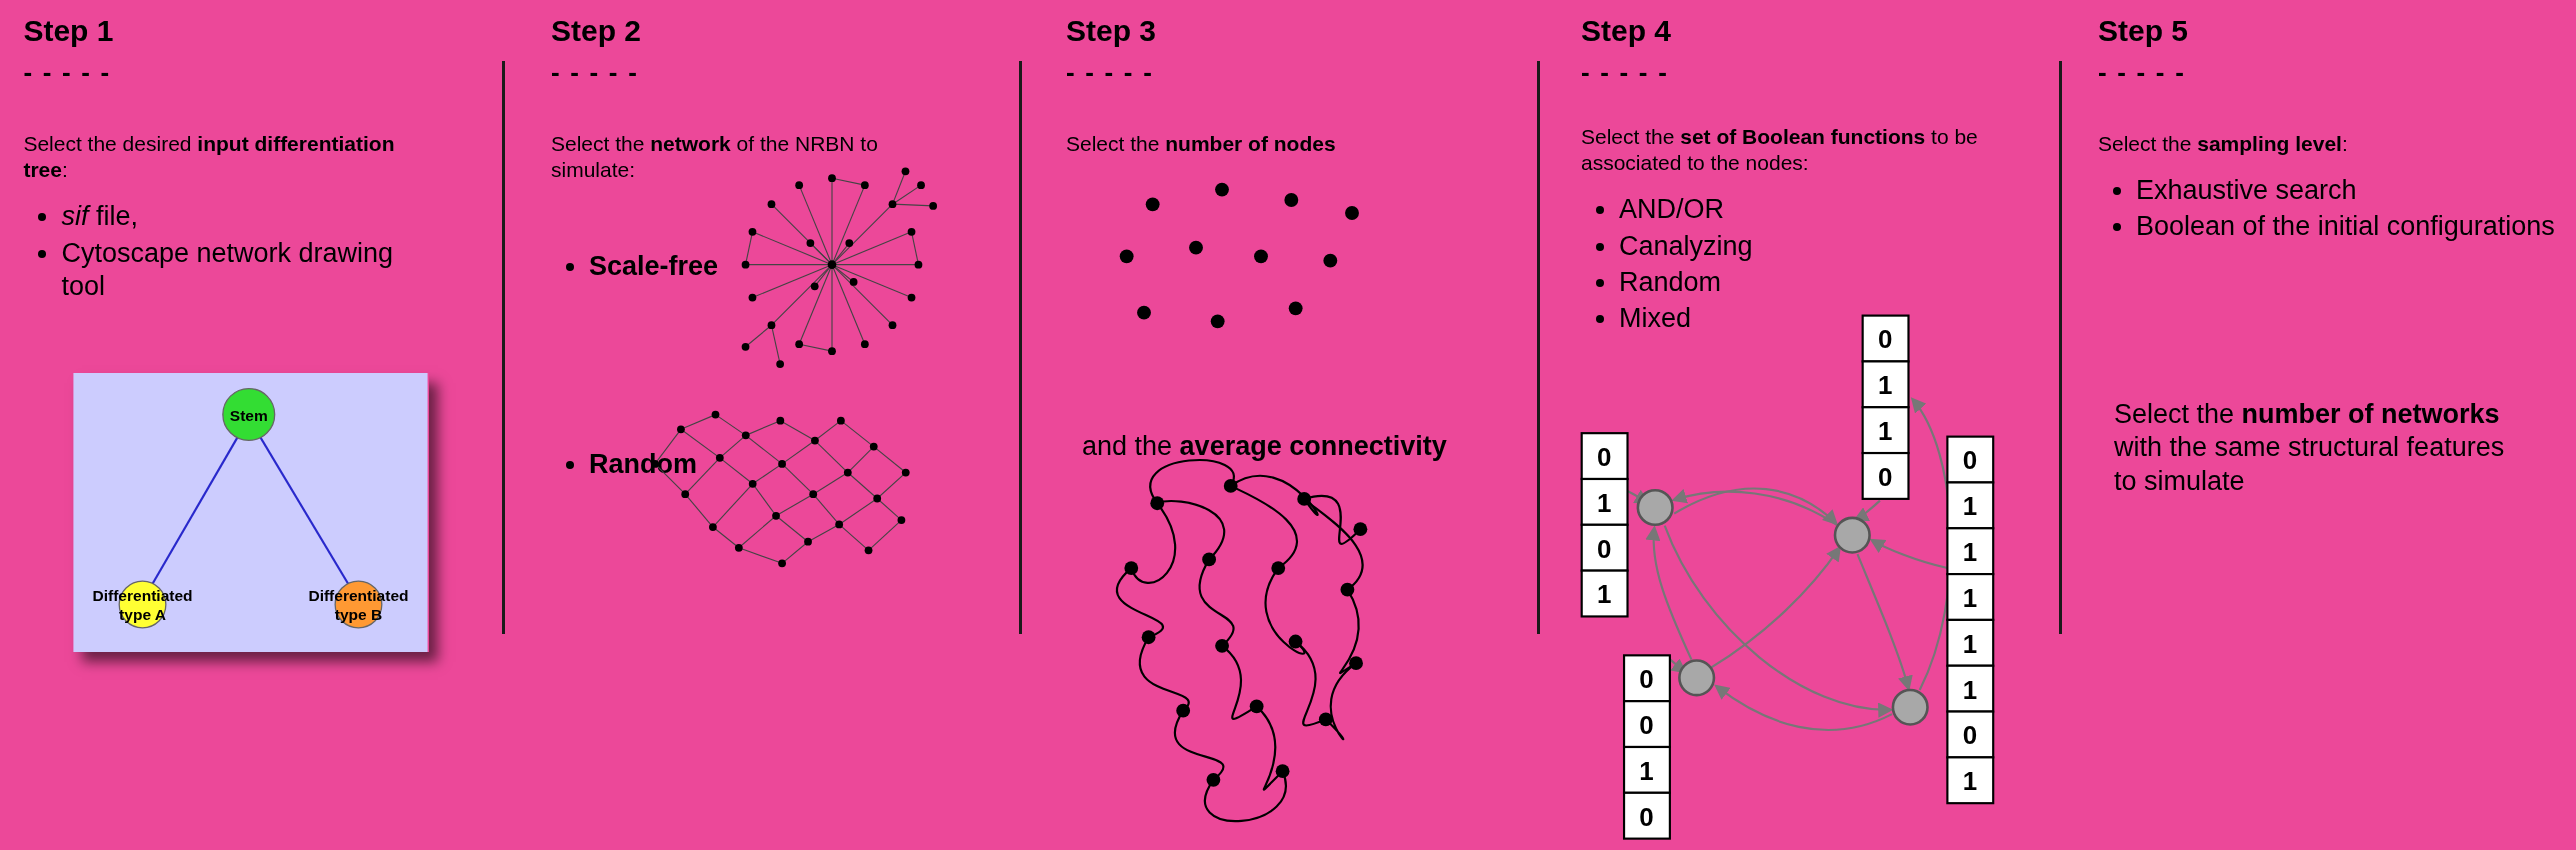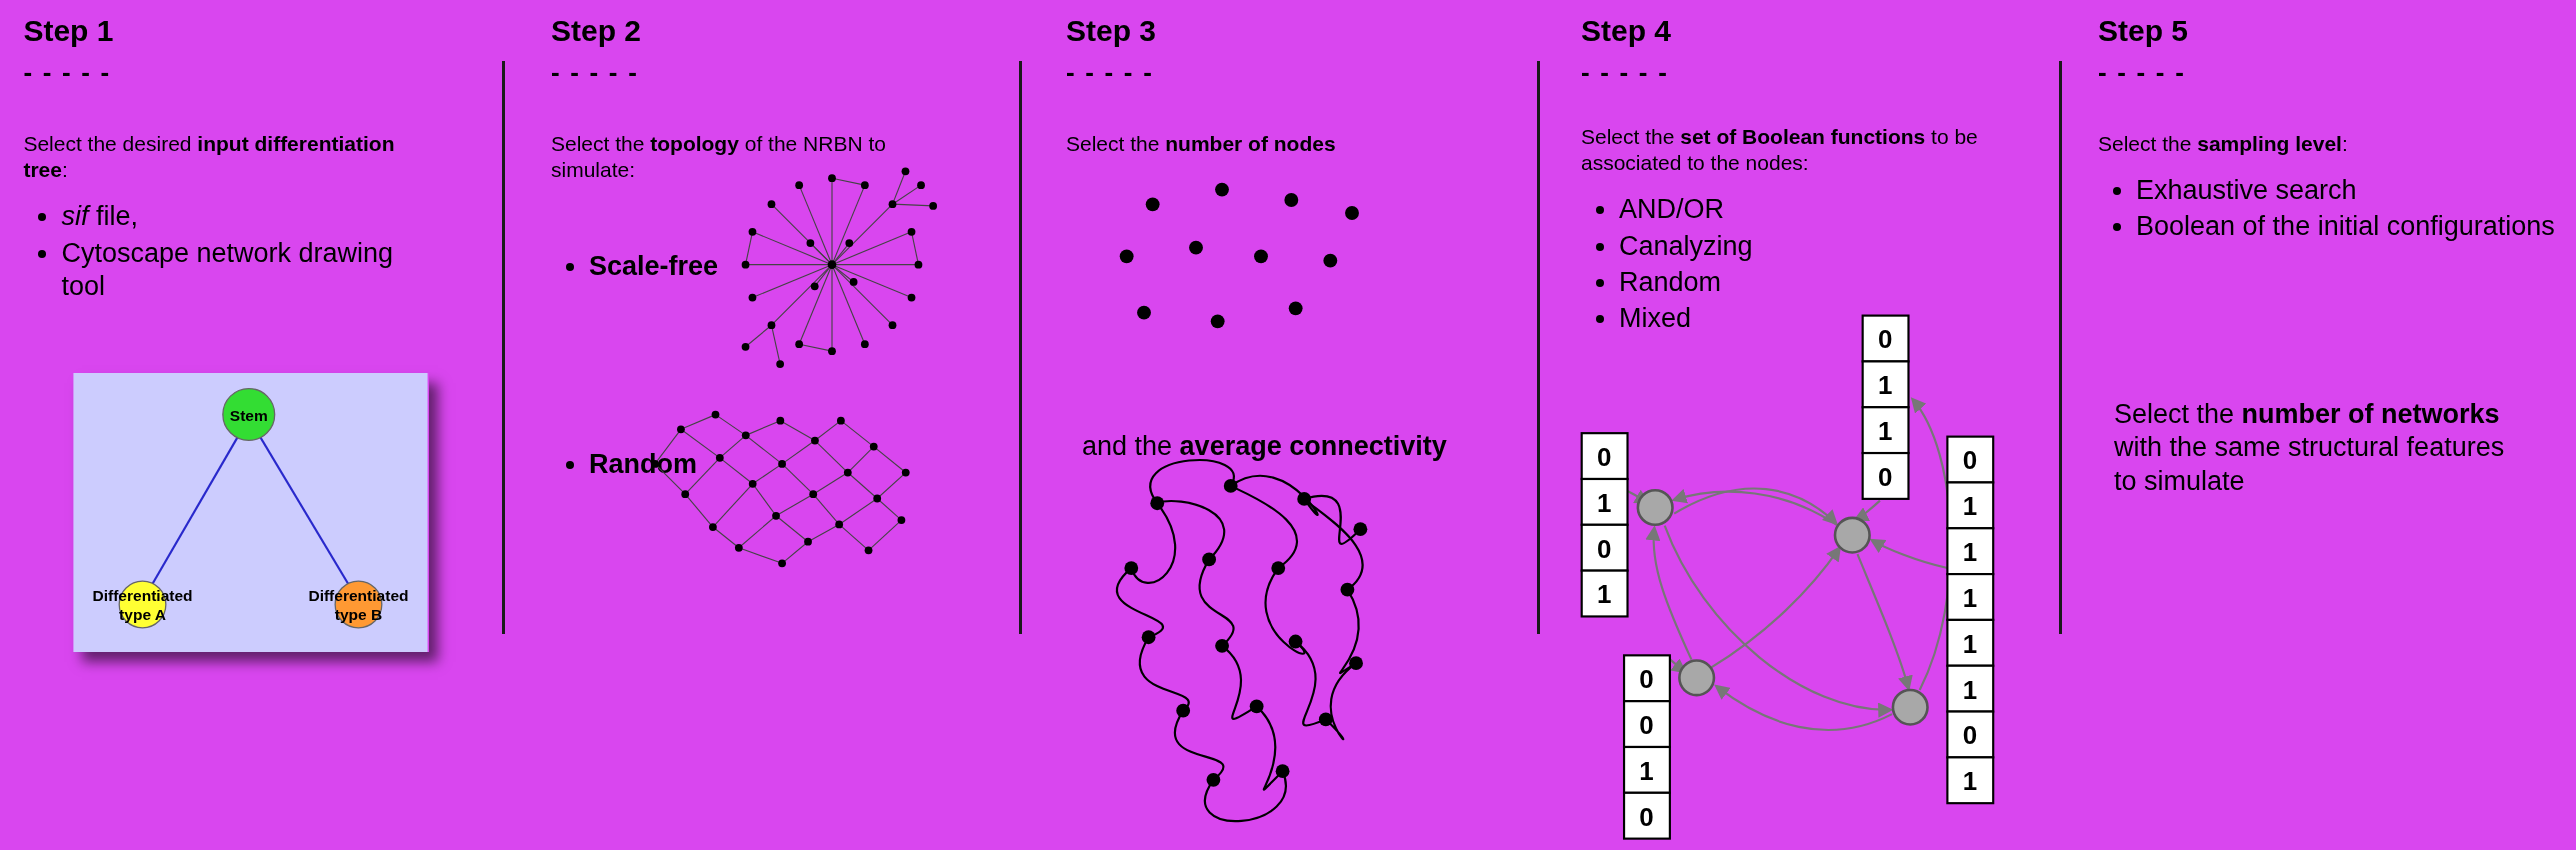--- a/index.html
+++ b/index.html
@@ -1,17 +1,17 @@
 <!DOCTYPE html>
 <html style="font-size:14px"><head>
 <meta charset="utf-8">
 <style>
   html,body { margin:0; padding:0; background:#ffffff; }
   body { font-family:"Liberation Sans", sans-serif; color:#000; }
-  .canvas { position:relative; width:2576px; height:851px; background:#d946ef; overflow:hidden; }
+  .canvas { position:relative; width:2576px; height:851px; background:#ec4899; overflow:hidden; }
 
   .divider { position:absolute; top:61px; width:2.6px; height:573px; background:#1a1a1a; }
   .d1 { left:502px; } .d2 { left:1019px; } .d3 { left:1537px; } .d4 { left:2059px; }
 
   .col { position:absolute; top:14px; }
   .c1 { left:23.4px;   width:372px; }
   .c2 { left:551px;  width:385px; }
   .c3 { left:1066px; width:459px; }
   .c4 { left:1581px; width:463px; }
   .c5 { left:2098px; width:467px; }
@@ -77,21 +77,21 @@
         <circle cx="330" cy="268" r="27" stroke="#666" stroke-width="1.5" fill="#ff9933"></circle>
         <text class="tree-label" x="330" y="264" text-anchor="middle">Differentiated</text>
         <text class="tree-label" x="330" y="286" text-anchor="middle">type B</text>
       </svg>
     </div>
   </section>
 
   <section class="col c2">
     <h2 class="step-title">Step 2</h2>
     <div class="dashes">- - - - -</div>
-    <p class="desc"><span>Select the </span><b>topology</b><span> of the NRBN to simulate:</span></p>
+    <p class="desc"><span>Select the </span><b>network</b><span> of the NRBN to simulate:</span></p>
 
     <ul class="opts bullet-abs sf">
       <li><span>Scale-free</span></li>
     </ul>
     <ul class="opts bullet-abs rnd">
       <li><span>Random</span></li>
     </ul>
 
     <svg class="sf-svg" viewBox="0 0 310 270" width="268" height="234">
       <g stroke="#444" stroke-width="1.3">

